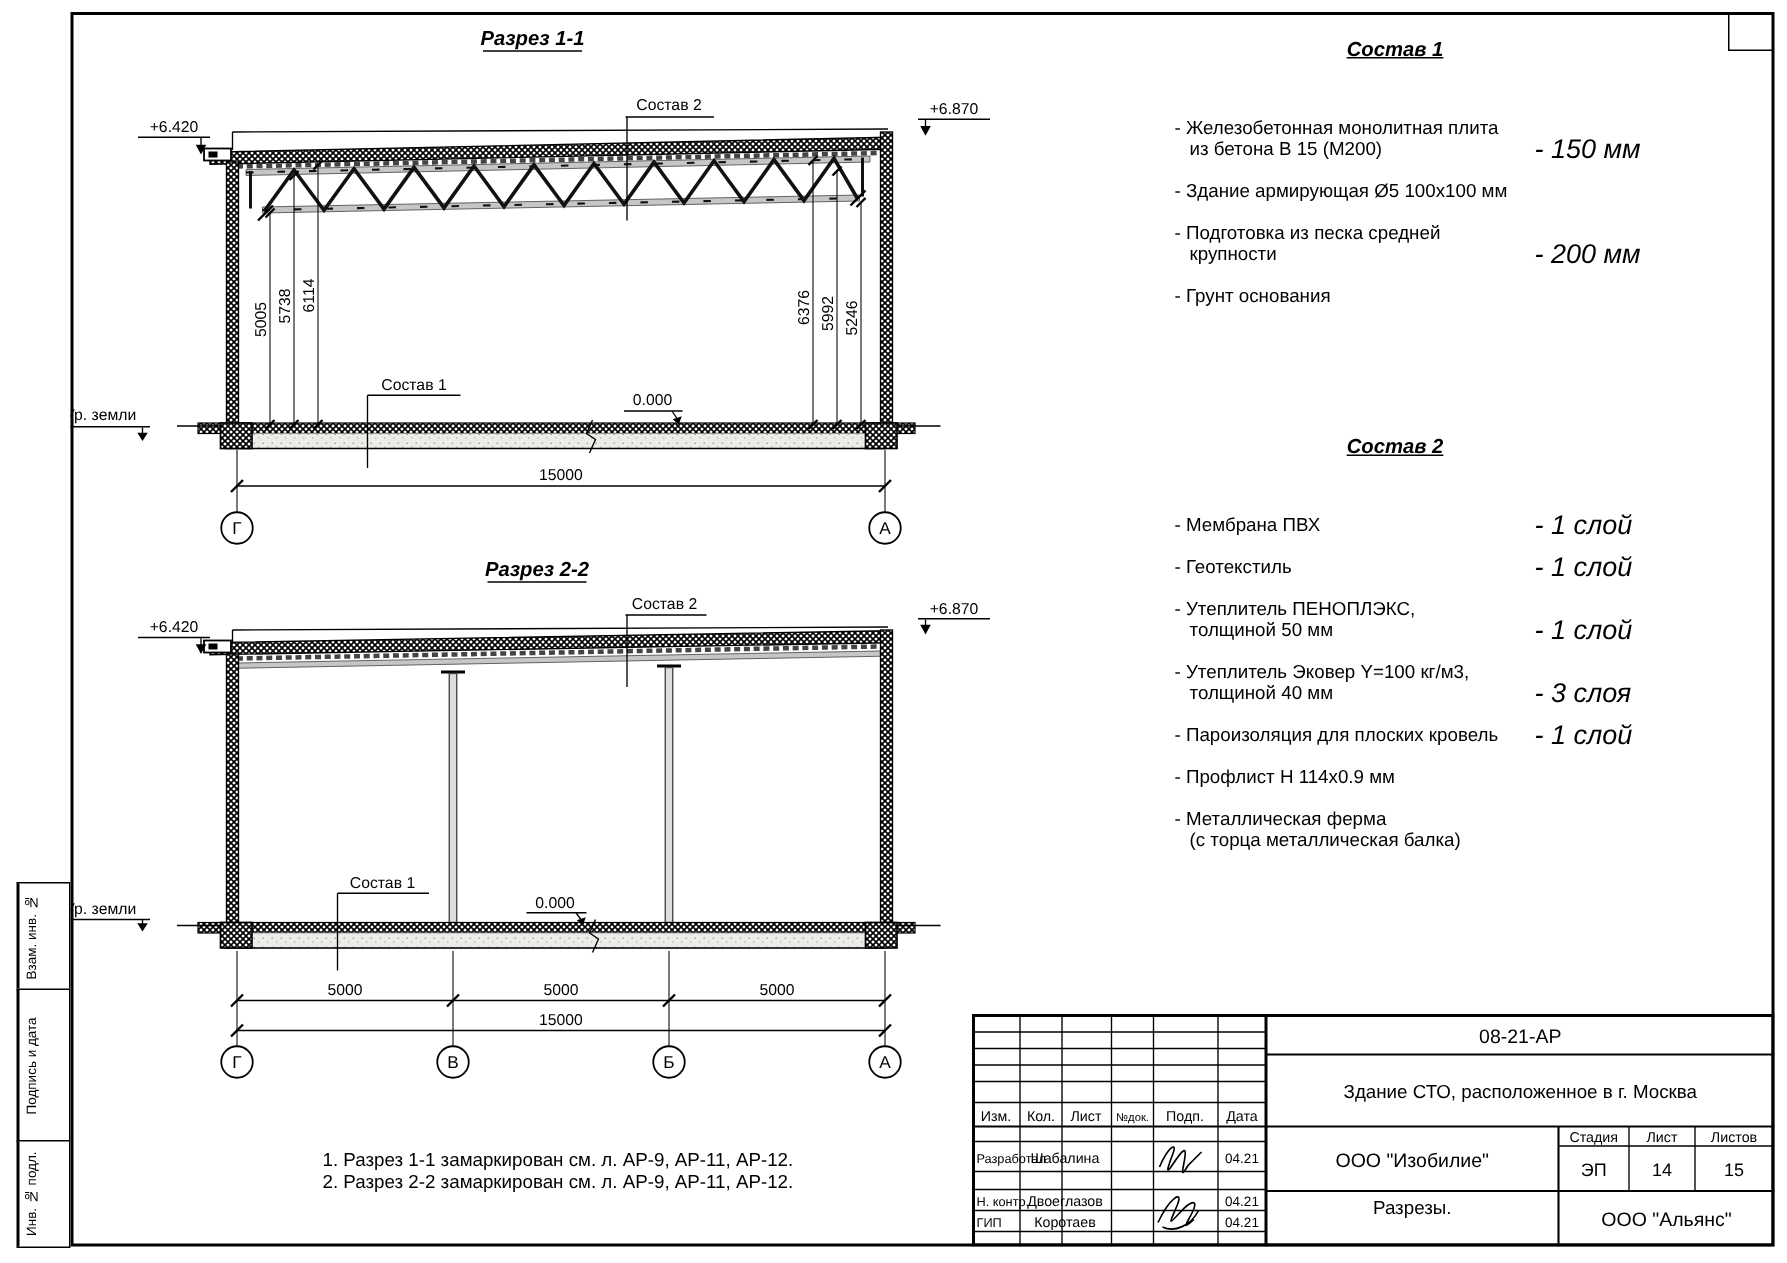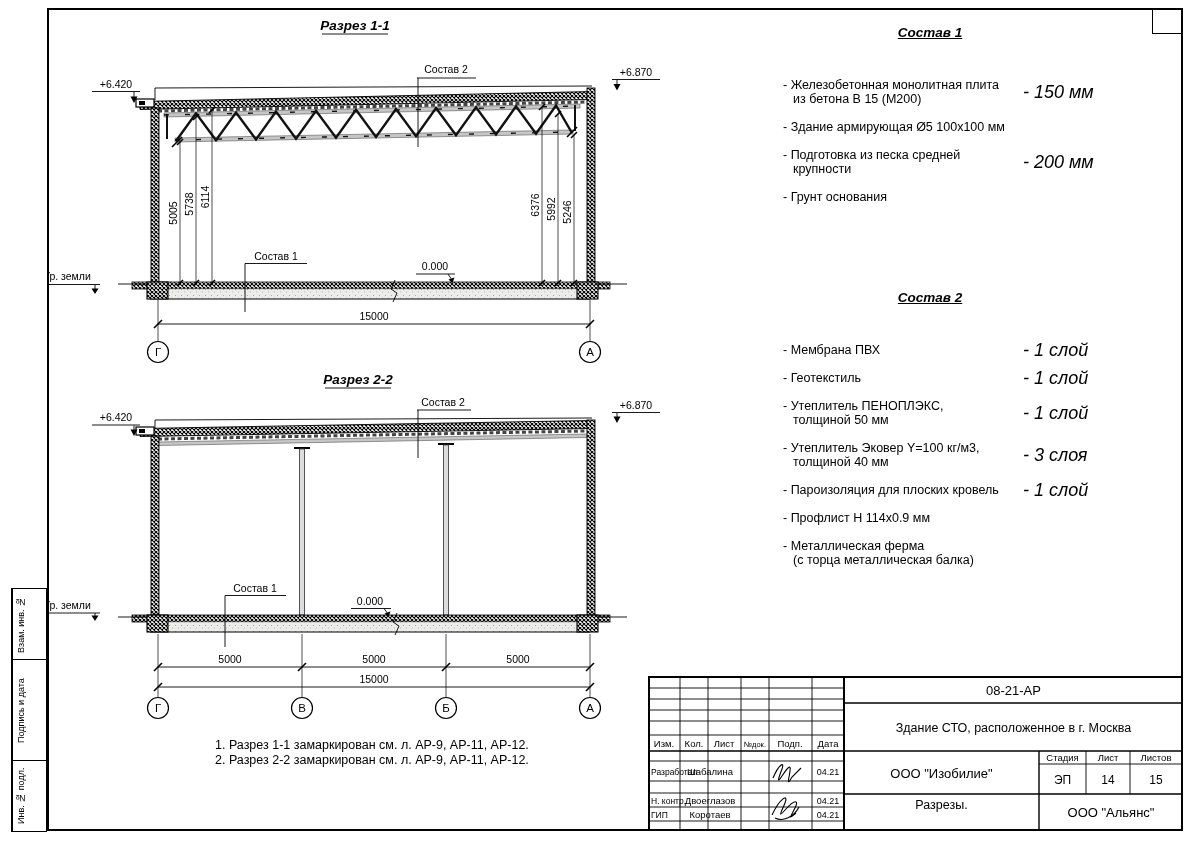--- a/index.html
+++ b/index.html
@@ -12,27 +12,27 @@
   .strip-box { position:absolute; left:11px; width:34px; border:1px solid #000; display:flex; background:#fff; }
   .strip-label { width:16px; border-right:1px solid #000; writing-mode:vertical-rl; transform:rotate(180deg);
                  display:flex; align-items:center; justify-content:center; font-size:9px; white-space:nowrap; }
   .strip-fill { flex:1; }
 
   
   .sostav { position:absolute; left:783px; width:332px; }
   .sostav-title { width:294px; text-align:center; font-size:13.5px; font-weight:bold; font-style:italic;
                   text-decoration:underline; line-height:17px; }
   .sostav-items { margin-top:37px; }
-  .s-item { display:flex; justify-content:flex-start; align-items:center; margin-bottom:14px; }
+  .s-item { display:flex; justify-content:flex-start; align-items:flex-end; margin-bottom:14px; }
   .sostav2 .s-item { margin-bottom:8px;margin-top:14px; }
   .s-name { flex:0 0 230px; white-space:pre-line; padding-left:10px; text-indent:-10px;
             font-size:12.5px; line-height:14px; }
   .s-val { width:100px; font-size:18px; line-height:14px;font-style:italic; }
 
-  .notes { position:absolute; left:215px; top:738px; font-size:12.5px; line-height:15px; }
+  .notes { position:absolute; left:215px; top:766px; font-size:12.5px; line-height:15px; }
 
   svg { position:absolute; }
   svg text { font-family:"Liberation Sans", sans-serif; fill:#000; }
   .sec-title { font-size:13.5px; font-weight:bold; font-style:italic; }
   .lbl { font-size:10.5px; }
   .dim { font-size:10.5px; }
   .axis { font-size:11.5px; }
   .thin { stroke:#000; stroke-width:0.9; fill:none; }
   .xthin { stroke:#000; stroke-width:0.7; fill:none; }
   .tick { stroke:#000; stroke-width:1.6; }

